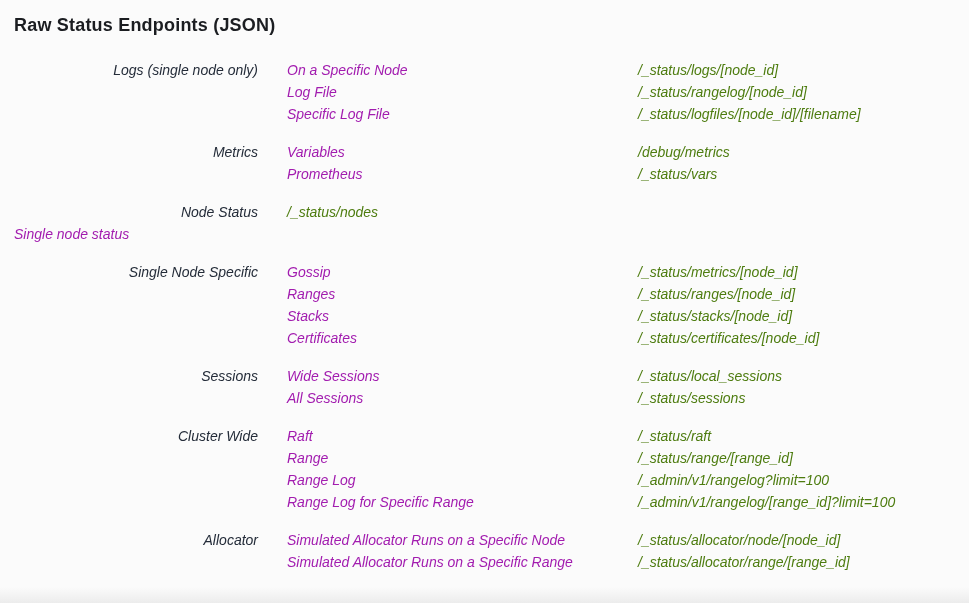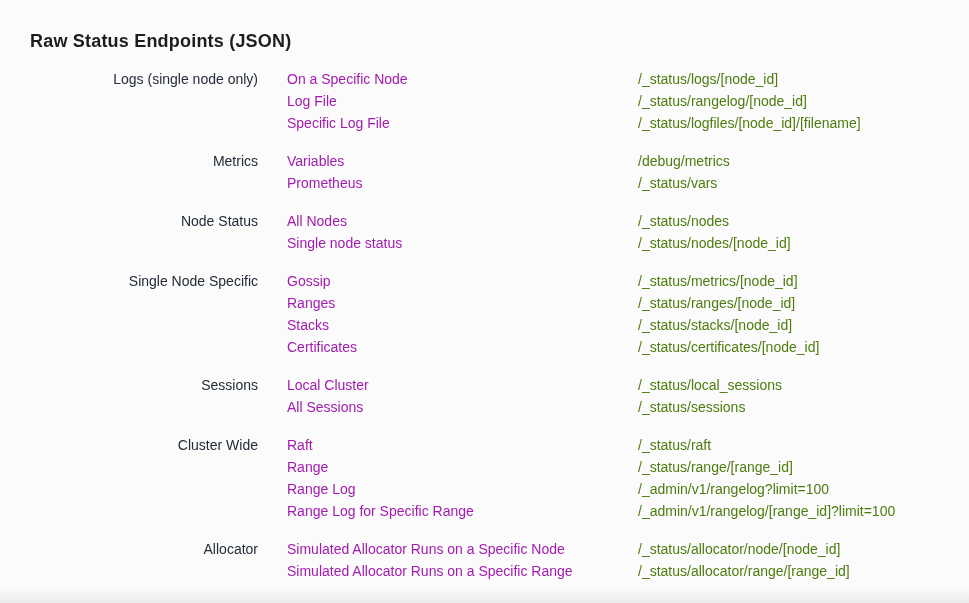--- a/index.html
+++ b/index.html
@@ -14,28 +14,29 @@
     overflow: hidden;
     position: relative;
   }
   .page {
     padding: 15px 0 0 14px;
   }
   .page-title {
     font-size: 18px;
     font-weight: 600;
     color: #1b1d21;
-    margin: 16px;
+    margin: 0;
     letter-spacing: 0.2px;
   }
   .content {
-    margin-top: 8px;
+    margin-top: 23px;
     display: flex;
     flex-direction: column;
     gap: 16px;
+    font-style: italic;
   }
   .section-grid {
     display: grid;
     grid-template-columns: 244px 322px auto;
     column-gap: 29px;
   }
   .cell {
     height: 22px;
     line-height: 22px;
     font-size: 14px;
@@ -83,43 +84,41 @@
       <div class="section-grid">
         <div class="cell cat">Metrics</div>
         <a class="cell link">Variables</a>
         <div class="cell path">/debug/metrics</div>
         <div class="cell cat"></div>
         <a class="cell link">Prometheus</a>
         <div class="cell path">/_status/vars</div>
       </div>
       <div class="section-grid">
         <div class="cell cat">Node Status</div>
-        <a class="cell link">All Nodes</a>
         <div class="cell path">/_status/nodes</div>
         <div class="cell cat"></div>
         <a class="cell link">Single node status</a>
-        <div class="cell path">/_status/nodes/[node_id]</div>
       </div>
       <div class="section-grid">
         <div class="cell cat">Single Node Specific</div>
         <a class="cell link">Gossip</a>
         <div class="cell path">/_status/metrics/[node_id]</div>
         <div class="cell cat"></div>
         <a class="cell link">Ranges</a>
         <div class="cell path">/_status/ranges/[node_id]</div>
         <div class="cell cat"></div>
         <a class="cell link">Stacks</a>
         <div class="cell path">/_status/stacks/[node_id]</div>
         <div class="cell cat"></div>
         <a class="cell link">Certificates</a>
         <div class="cell path">/_status/certificates/[node_id]</div>
       </div>
       <div class="section-grid">
         <div class="cell cat">Sessions</div>
-        <a class="cell link">Local Cluster</a>
+        <a class="cell link">Wide Sessions</a>
         <div class="cell path">/_status/local_sessions</div>
         <div class="cell cat"></div>
         <a class="cell link">All Sessions</a>
         <div class="cell path">/_status/sessions</div>
       </div>
       <div class="section-grid">
         <div class="cell cat">Cluster Wide</div>
         <a class="cell link">Raft</a>
         <div class="cell path">/_status/raft</div>
         <div class="cell cat"></div>

